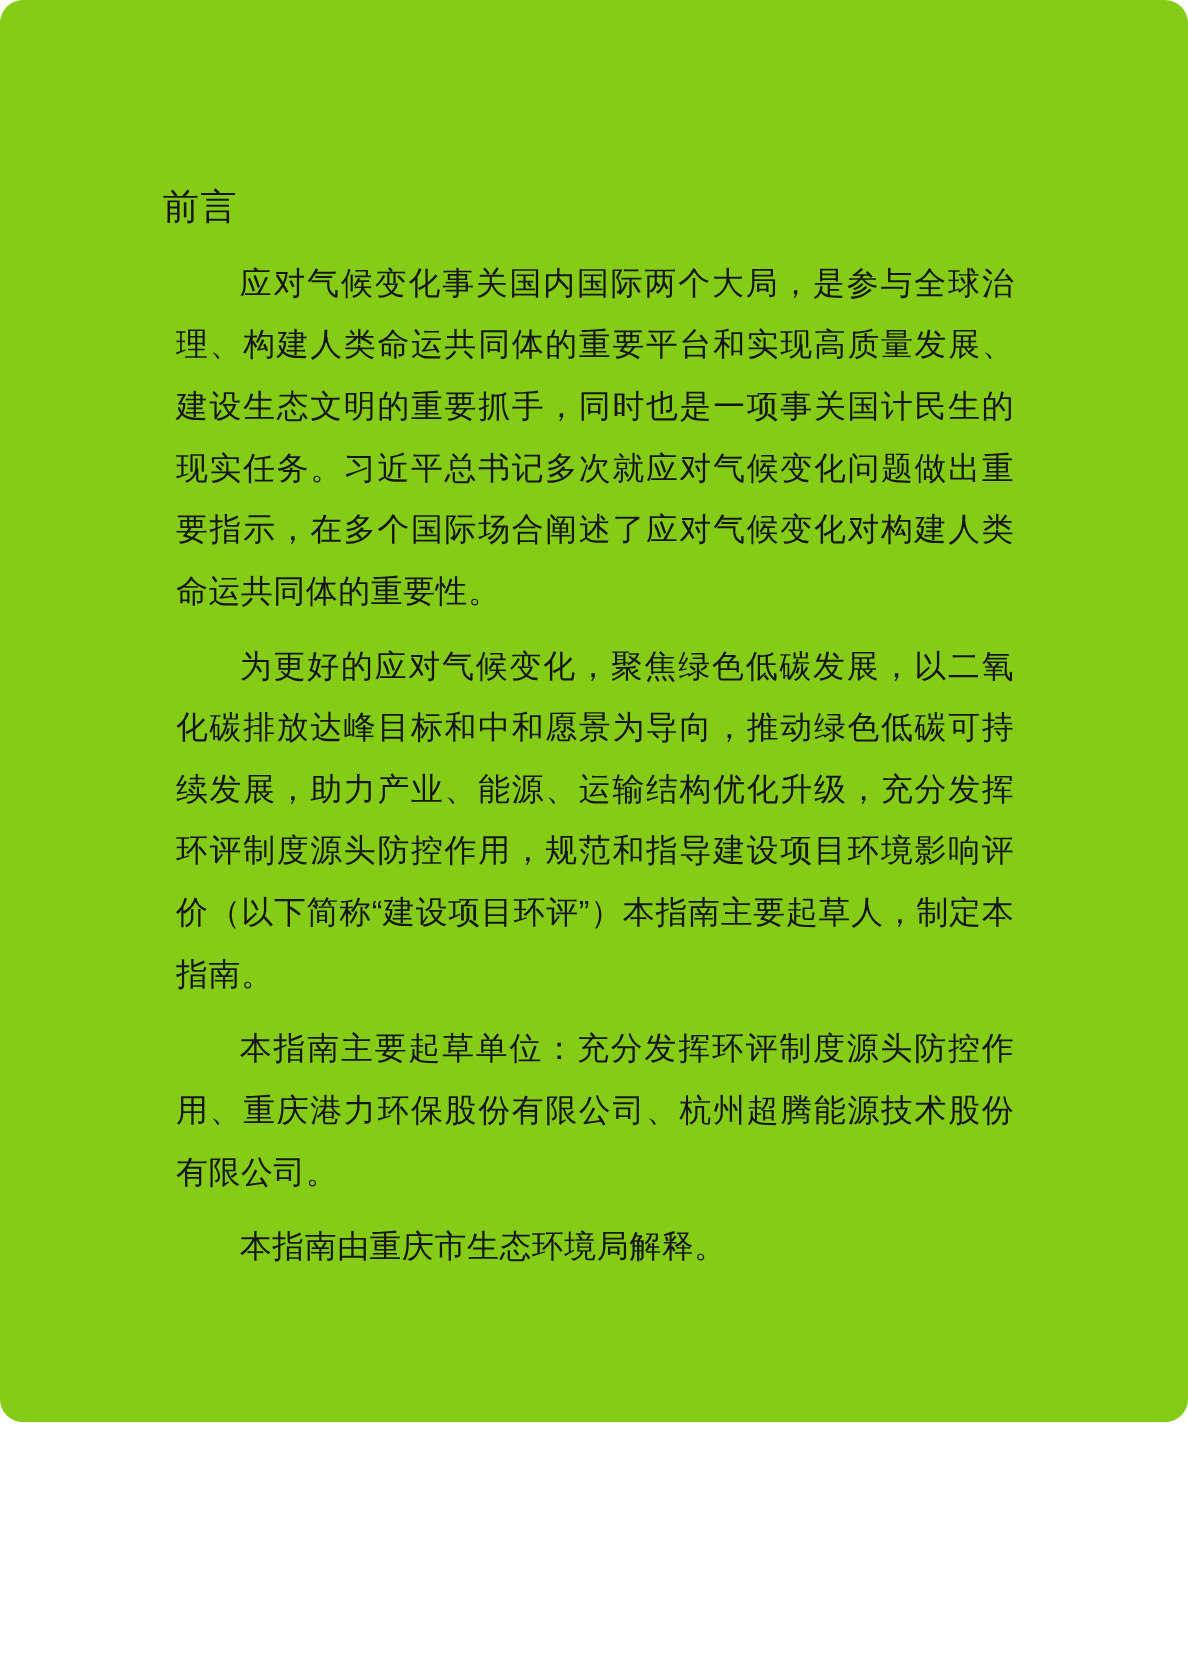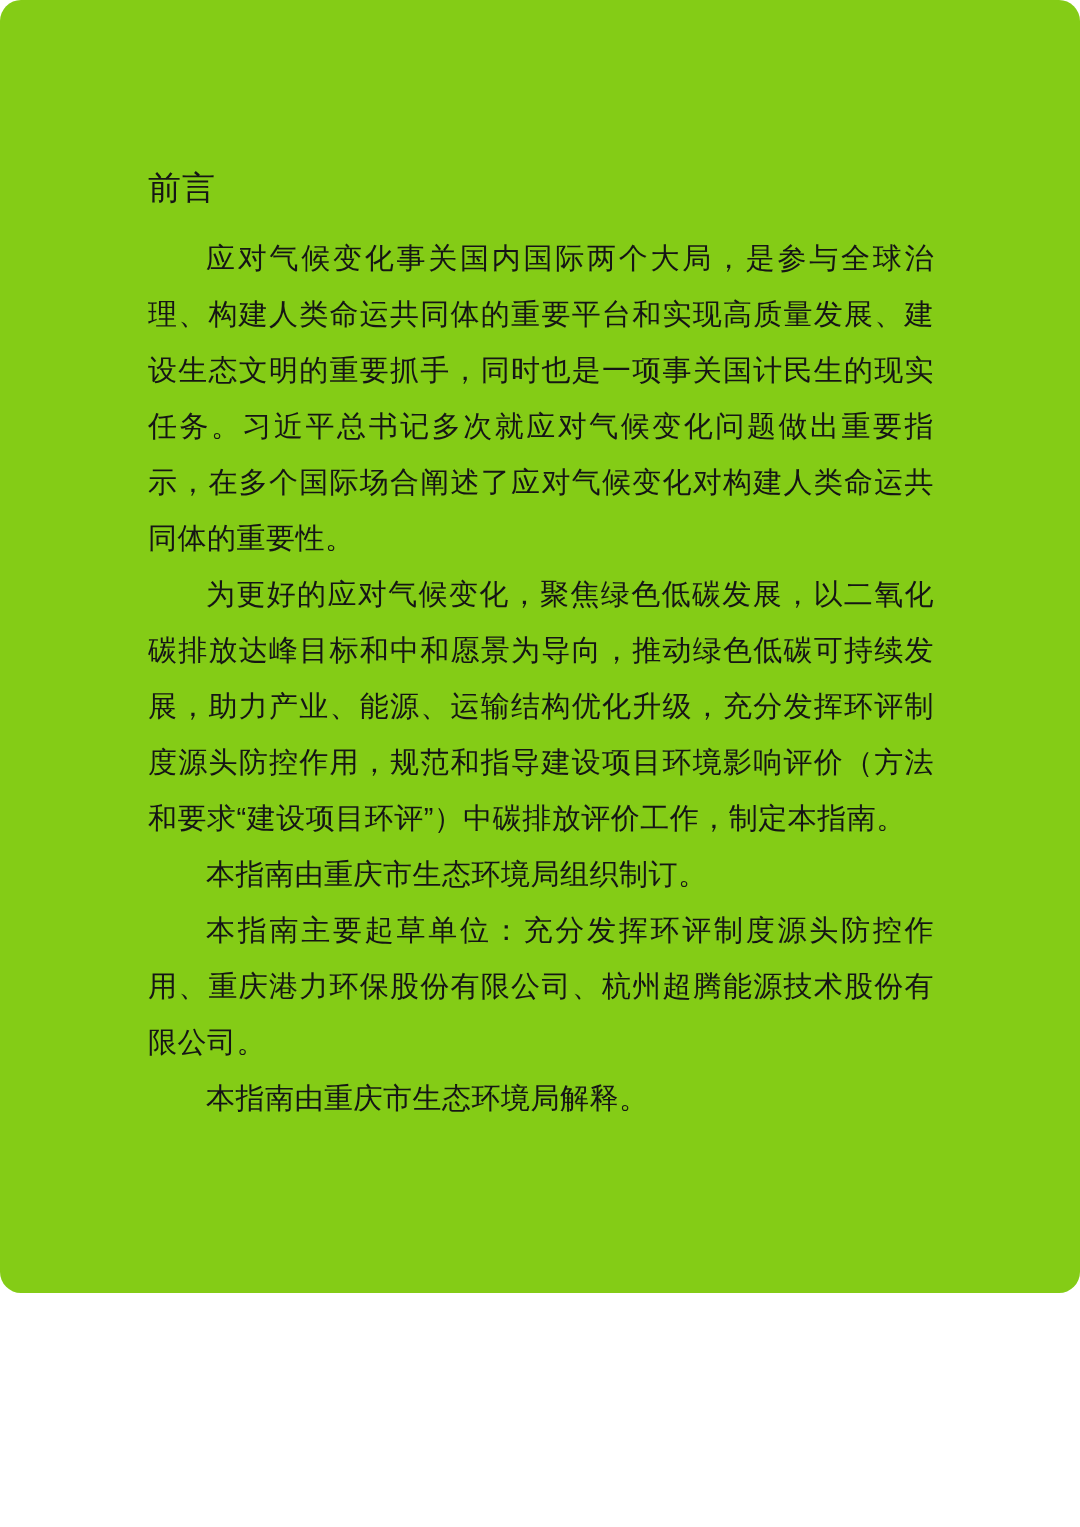--- a/index.html
+++ b/index.html
@@ -24,21 +24,21 @@
     width: 786px;
   }
   .heading {
     font-size: 33px;
     line-height: 56px;
     font-weight: 400;
     margin: 0 0 14px 0;
     letter-spacing: 1px;
   }
   .content p {
-    margin: 0;
+    margin: 12px;
     font-size: 29px;
     line-height: 56px;
     text-indent: 2em;
     text-align: justify;
     text-justify: inter-character;
     letter-spacing: 0.5px;
   }
   .footer {
     position: absolute;
     top: 1396px;
@@ -51,19 +51,18 @@
     letter-spacing: 2px;
   }
 </style>
 </head>
 <body>
 
 <div class="page">
   <div class="content">
     <h1 class="heading">前言</h1>
     <p>应对气候变化事关国内国际两个大局，是参与全球治理、构建人类命运共同体的重要平台和实现高质量发展、建设生态文明的重要抓手，同时也是一项事关国计民生的现实任务。习近平总书记多次就应对气候变化问题做出重要指示，在多个国际场合阐述了应对气候变化对构建人类命运共同体的重要性。</p>
-    <p>为更好的应对气候变化，聚焦绿色低碳发展，以二氧化碳排放达峰目标和中和愿景为导向，推动绿色低碳可持续发展，助力产业、能源、运输结构优化升级，充分发挥环评制度源头防控作用，规范和指导建设项目环境影响评价（方法和要求“建设项目环评”）中碳排放评价工作，制定本指南。</p>
-    <p>本指南由重庆市生态环境局组织制订。</p>
+    <p>为更好的应对气候变化，聚焦绿色低碳发展，以二氧化碳排放达峰目标和中和愿景为导向，推动绿色低碳可持续发展，助力产业、能源、运输结构优化升级，充分发挥环评制度源头防控作用，规范和指导建设项目环境影响评价（以下简称“建设项目环评”）本指南主要起草人，制定本指南。</p>
     <p>本指南主要起草单位：充分发挥环评制度源头防控作用、重庆港力环保股份有限公司、杭州超腾能源技术股份有限公司。</p>
     <p>本指南由重庆市生态环境局解释。</p>
   </div>
   <div class="footer">— 1 —</div>
 </div>
 
 </body></html>

